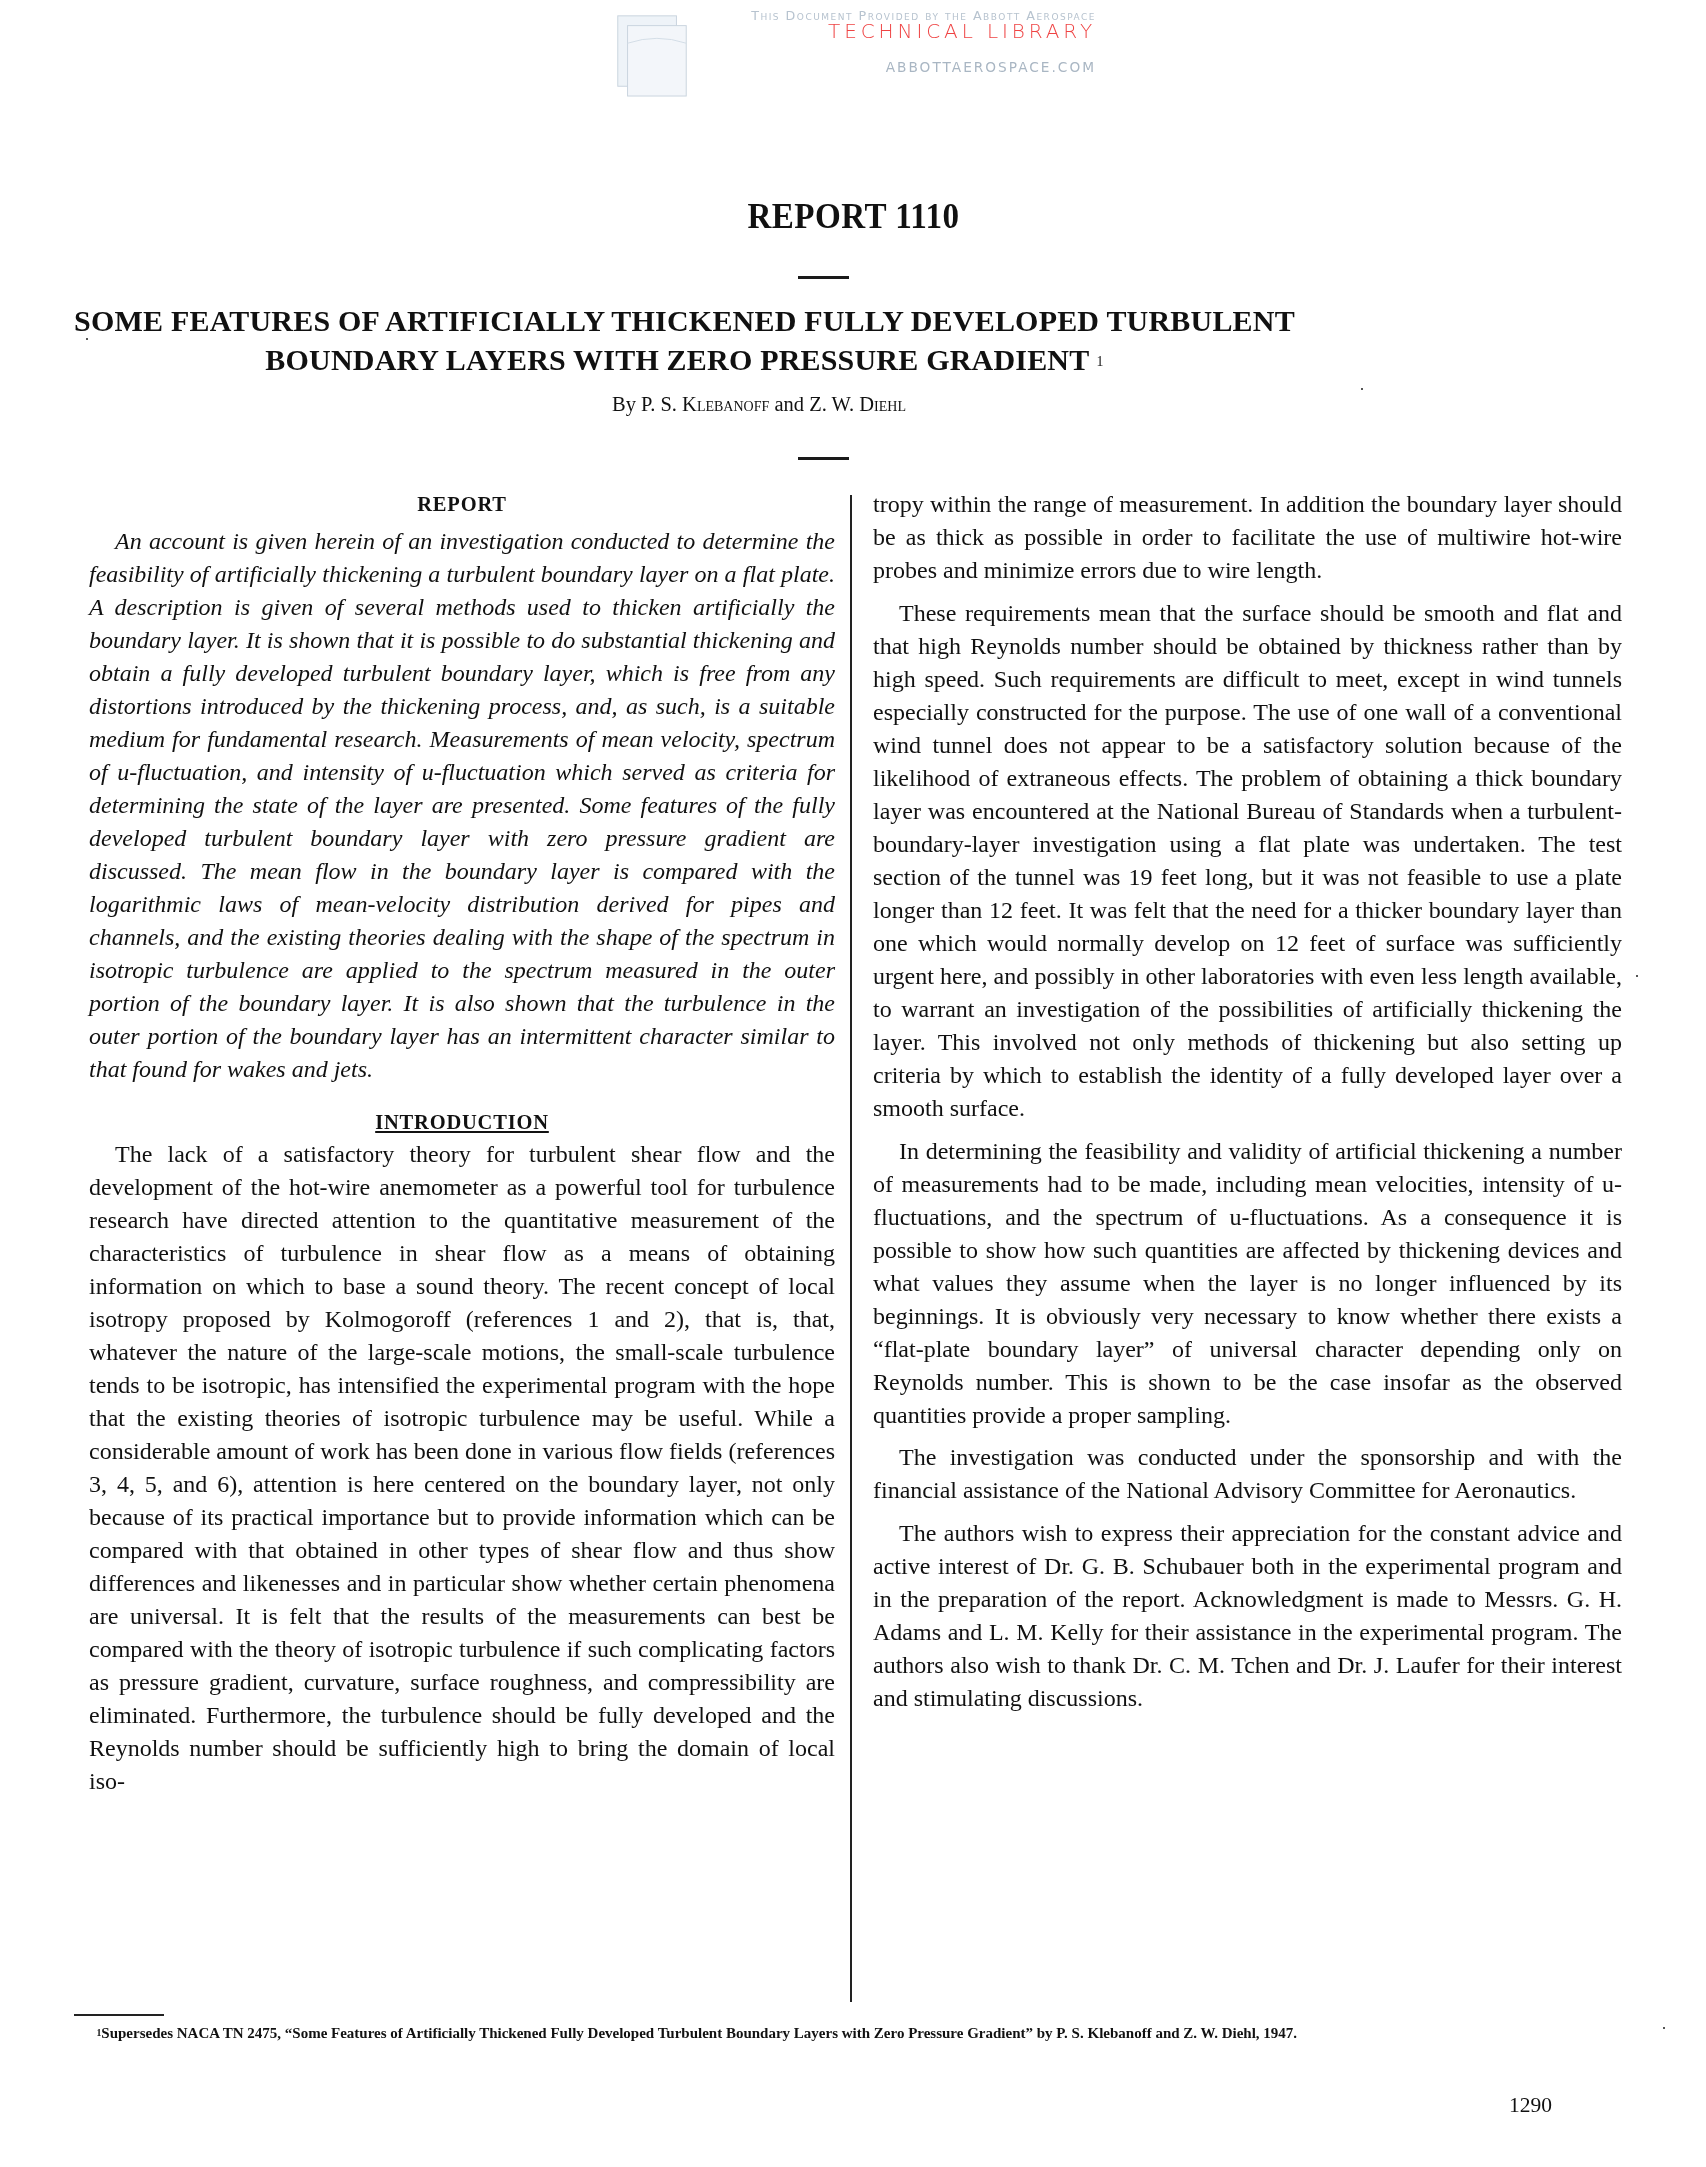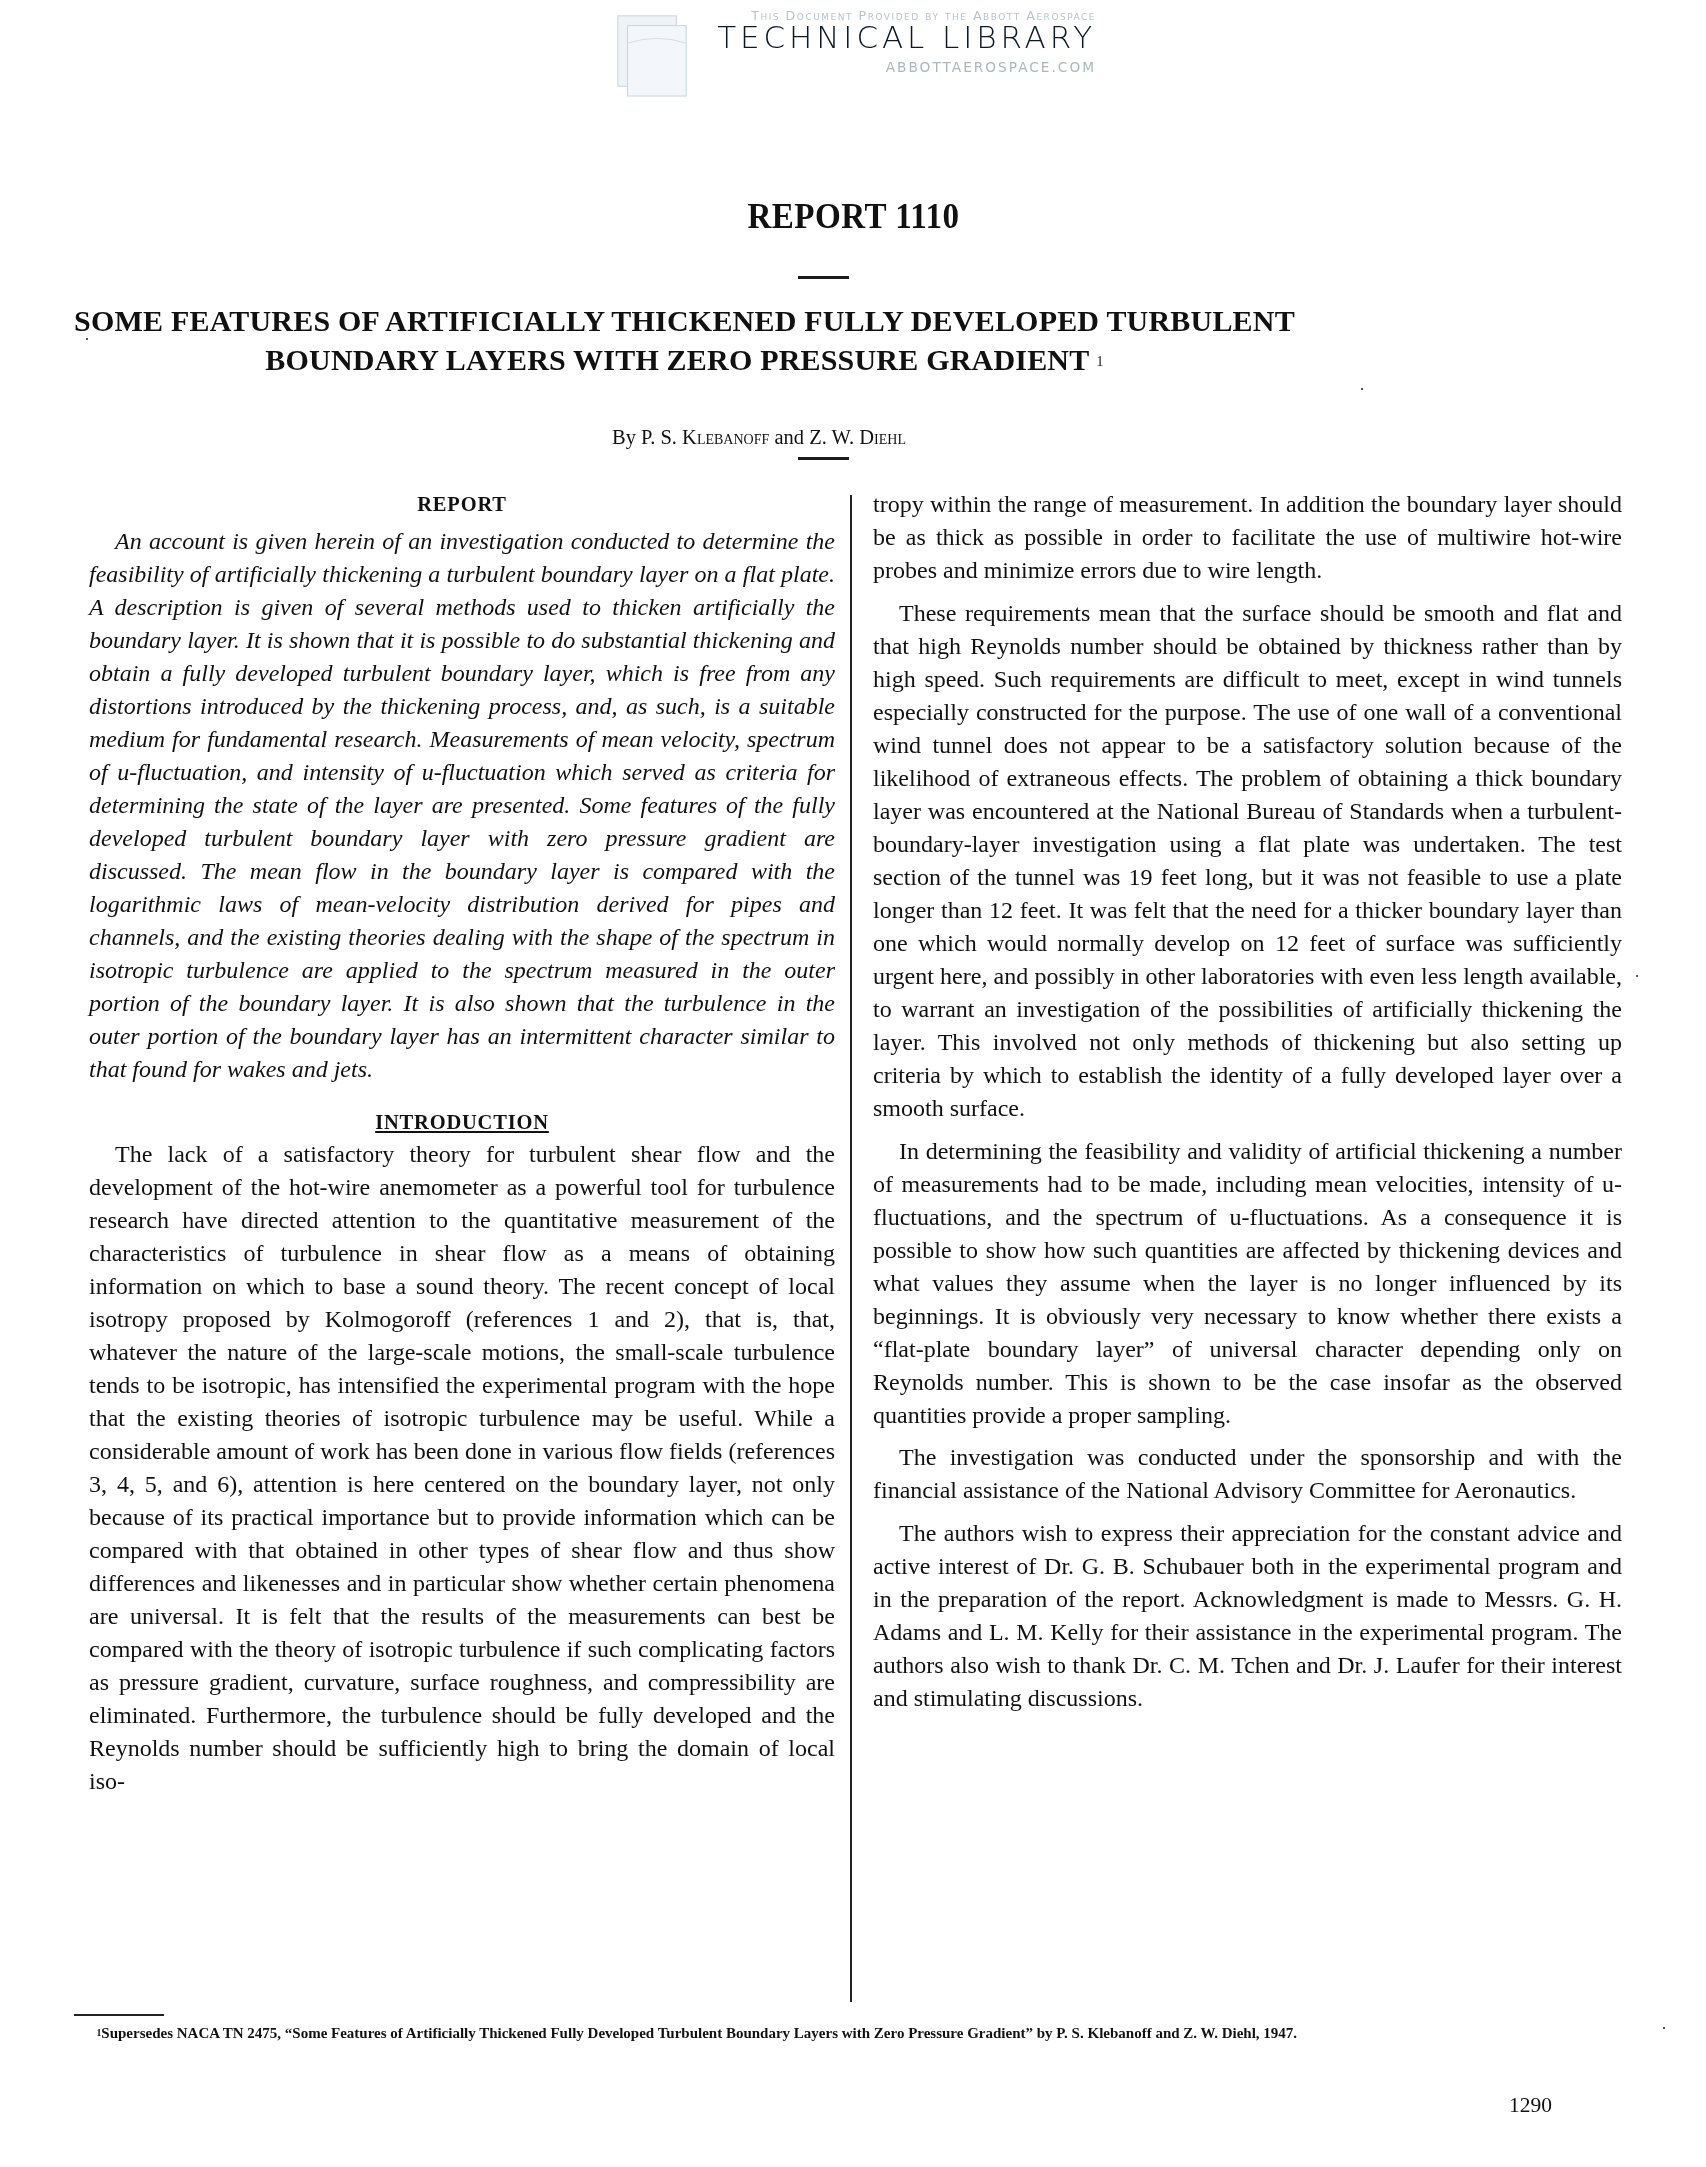--- a/index.html
+++ b/index.html
@@ -10,22 +10,22 @@
   }
   .watermark { position: absolute; left: 608px; top: 3.9px; width: 488px; height: 107px; }
   .wm-doc { position: absolute; left: 0; top: 0; width: 88px; height: 98px; }
   .wm-line1 {
     position: absolute; left: 0; right: 0; top: 3.9px; text-align: right;
     font-family: "DejaVu Sans", sans-serif; font-size: 12.7px; letter-spacing: 1.5px;
     color: #b7c3cf; font-variant: small-caps; white-space: nowrap;
   }
   .wm-line2 {
     position: absolute; left: 0; right: 0; top: 15.6px; text-align: right;
-    font-family: "DejaVu Sans", sans-serif; font-size: 31px; letter-spacing: 3.9px;
-    color: #0f172a; white-space: nowrap; font-weight: 300;
+    font-family: "DejaVu Sans", sans-serif; font-size: 20px; letter-spacing: 3.9px;
+    color: #ef4444; white-space: nowrap; font-weight: 300;
   }
   .wm-line3 {
     position: absolute; left: 0; right: 0; top: 55px; text-align: right;
     font-family: "DejaVu Sans", sans-serif; font-size: 13.7px; letter-spacing: 2px;
     color: #a9b6c3; white-space: nowrap;
   }
 
   .report-num {
     position: absolute; left: 0; width: 1707px; top: 195px; text-align: center;
     font-family: "Liberation Serif", serif; font-weight: bold; font-size: 36px;
@@ -33,21 +33,21 @@
   }
   .rule { position: absolute; height: 2.9px; background: #1a1a1a; }
   .title {
     position: absolute; left: 0; width: 1369px; text-align: center;
     font-family: "Liberation Serif", serif; font-weight: bold; font-size: 30px;
     line-height: 39px; letter-spacing: 0.2px;
   }
   .title sup { font-size: 13.7px; vertical-align: top; position: relative; top: 2px; font-weight: normal; }
   .byline {
     position: absolute; left: 0; width: 1518px; top: 393px; text-align: center;
-    font-family: "Liberation Serif", serif; font-size: 20.5px; margin-top: 33px;
+    font-family: "Liberation Serif", serif; font-size: 20.5px;
   }
   .byline .sc { font-variant: small-caps; }
 
   .col { position: absolute; font-family: "Liberation Serif", serif; font-size: 24px; line-height: 33px; text-align: justify; }
   .col-left { left: 89px; width: 746px; top: 488px; }
   .col-right { left: 873px; width: 749px; top: 488px; }
   .heading {
     text-align: center; font-family: "Liberation Serif", serif; font-weight: bold;
     font-size: 20.5px; letter-spacing: 0.8px; line-height: 32px; margin: 0;
   }

